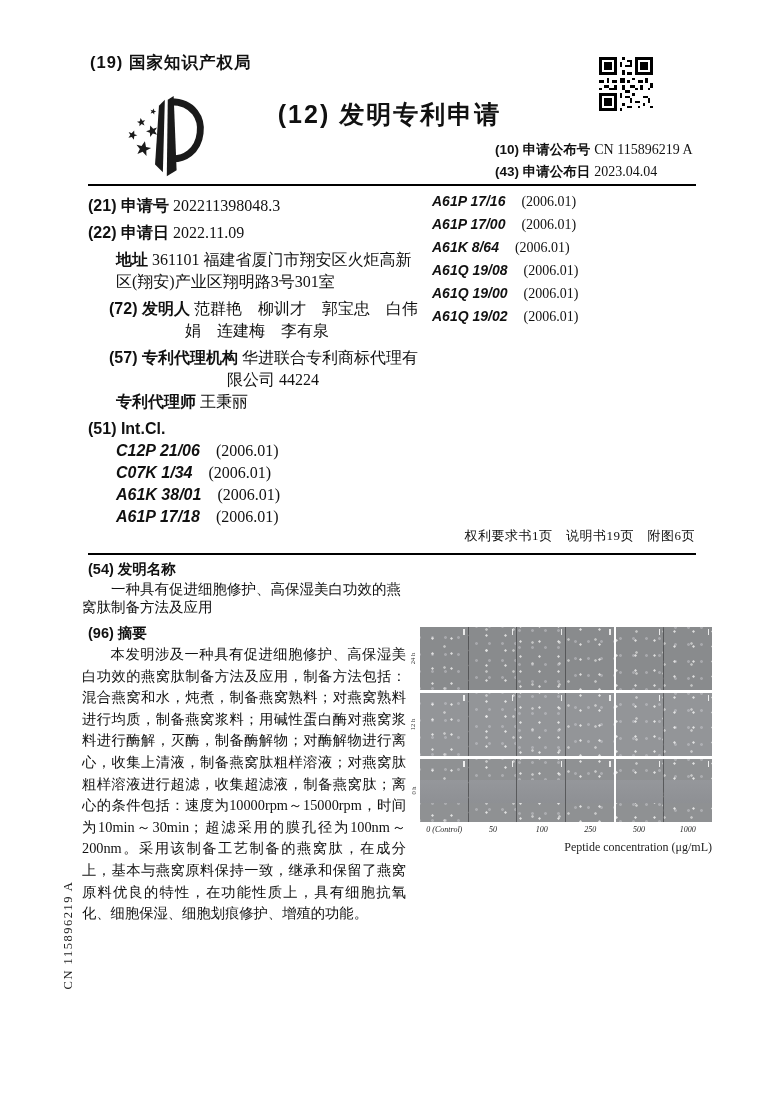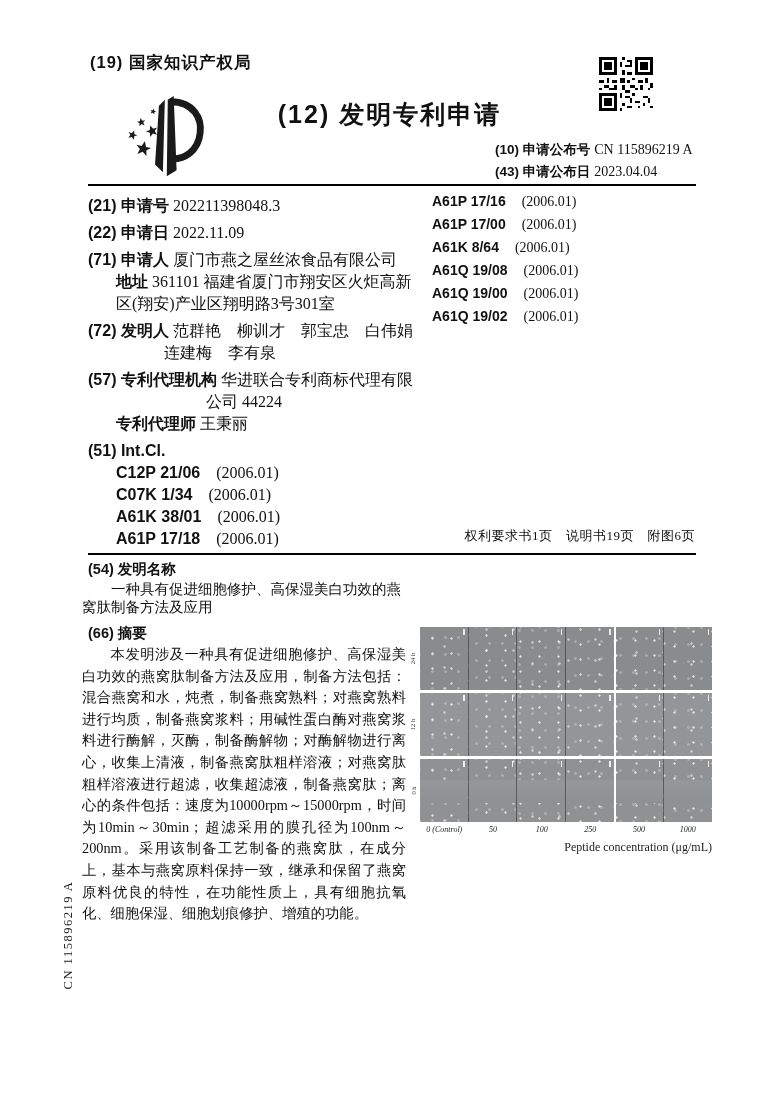--- a/index.html
+++ b/index.html
@@ -25,26 +25,26 @@
 
   .rule { position:absolute; left:88px; width:608px; height:2px; background:#000; }
   .rule-1 { top:184px; }
   .rule-2 { top:553px; }
 
   
   .biblio-left { position:absolute; left:88px; top:190px; width:338px; font-size:16px; line-height:22px; }
   .biblio-left .item { margin-top:5px; }
   .biblio-left .lbl { font-family:"Liberation Sans","DejaVu Sans",sans-serif; font-weight:700; }
   .biblio-left .val { padding-left:4px; }
-  .hang { padding-left:76px; text-indent:-76px; }
+  .hang { padding-left:76px; text-indent:-76px;margin-left:21px; }
   .addr-block { padding-left:28px; }
   .agent-line { padding-left:28px; }
   .intcl-codes { padding-left:28px; }
   .code-line { line-height:22px; }
-  .code { font-family:"Liberation Sans","DejaVu Sans",sans-serif; font-weight:700; }
+  .code { font-family:"Liberation Sans","DejaVu Sans",sans-serif; font-style:italic; font-weight:700; }
   .ver { padding-left:16px; }
 
   .biblio-right { position:absolute; left:432px; top:190px; width:270px; font-size:14px; line-height:23px; }
 
   .pages-line { position:absolute; right:84px; top:527px; font-size:13px; letter-spacing:.5px; }
 
   
   .sec-label { font-family:"Liberation Sans","DejaVu Sans",sans-serif; font-weight:700; font-size:14.5px; }
   .sec54 { position:absolute; left:88px; top:560px; }
   .sec54-title { position:absolute; left:82px; top:580px; width:324px; font-size:14.5px; line-height:18px; text-indent:2em; }
@@ -170,23 +170,20 @@
 <div class="rule rule-1"></div>
 
 <div class="biblio-left">
   <div class="item">
     <span class="lbl">(21) 申请号</span><span class="val">202211398048.3</span>
   </div>
   <div class="item">
     <span class="lbl">(22) 申请日</span><span class="val">2022.11.09</span>
   </div>
   <div class="item">
-    <div>
-      <span class="lbl">(71) 申请人</span><span class="val">厦门市燕之屋丝浓食品有限公司</span>
-    </div>
     <div class="addr-block">
       <span class="lbl">地址</span><span class="val">361101 福建省厦门市翔安区火炬高新区(翔安)产业区翔明路3号301室</span>
     </div>
   </div>
   <div class="item hang">
     <span class="lbl">(72) 发明人</span><span class="val">范群艳　柳训才　郭宝忠　白伟娟　连建梅　李有泉</span>
   </div>
   <div class="item">
     <div class="hang" style="padding-left:118px; text-indent:-118px;">
       <span class="lbl">(57) 专利代理机构</span><span class="val">华进联合专利商标代理有限公司 44224</span>
@@ -215,21 +212,21 @@
   <div class="code-line"><span class="code">A61Q 19/02</span><span class="ver">(2006.01)</span></div>
 </div>
 
 <div class="pages-line">权利要求书1页　说明书19页　附图6页</div>
 
 <div class="rule rule-2"></div>
 
 <div class="sec54 sec-label">(54) 发明名称</div>
 <div class="sec54-title">一种具有促进细胞修护、高保湿美白功效的燕窝肽制备方法及应用</div>
 
-<div class="sec57 sec-label">(66) 摘要</div>
+<div class="sec57 sec-label">(96) 摘要</div>
 <div class="abstract">本发明涉及一种具有促进细胞修护、高保湿美白功效的燕窝肽制备方法及应用，制备方法包括：混合燕窝和水，炖煮，制备燕窝熟料；对燕窝熟料进行均质，制备燕窝浆料；用碱性蛋白酶对燕窝浆料进行酶解，灭酶，制备酶解物；对酶解物进行离心，收集上清液，制备燕窝肽粗样溶液；对燕窝肽粗样溶液进行超滤，收集超滤液，制备燕窝肽；离心的条件包括：速度为10000rpm～15000rpm，时间为10min～30min；超滤采用的膜孔径为100nm～200nm。采用该制备工艺制备的燕窝肽，在成分上，基本与燕窝原料保持一致，继承和保留了燕窝原料优良的特性，在功能性质上，具有细胞抗氧化、细胞保湿、细胞划痕修护、增殖的功能。</div>
 
 <div class="figure">
   <div class="fig-row r1">
     <div class="row-label">
         <span>24 h</span>
       </div>
     <div class="cell"></div>
       <div class="cell"></div>
       <div class="cell"></div>

